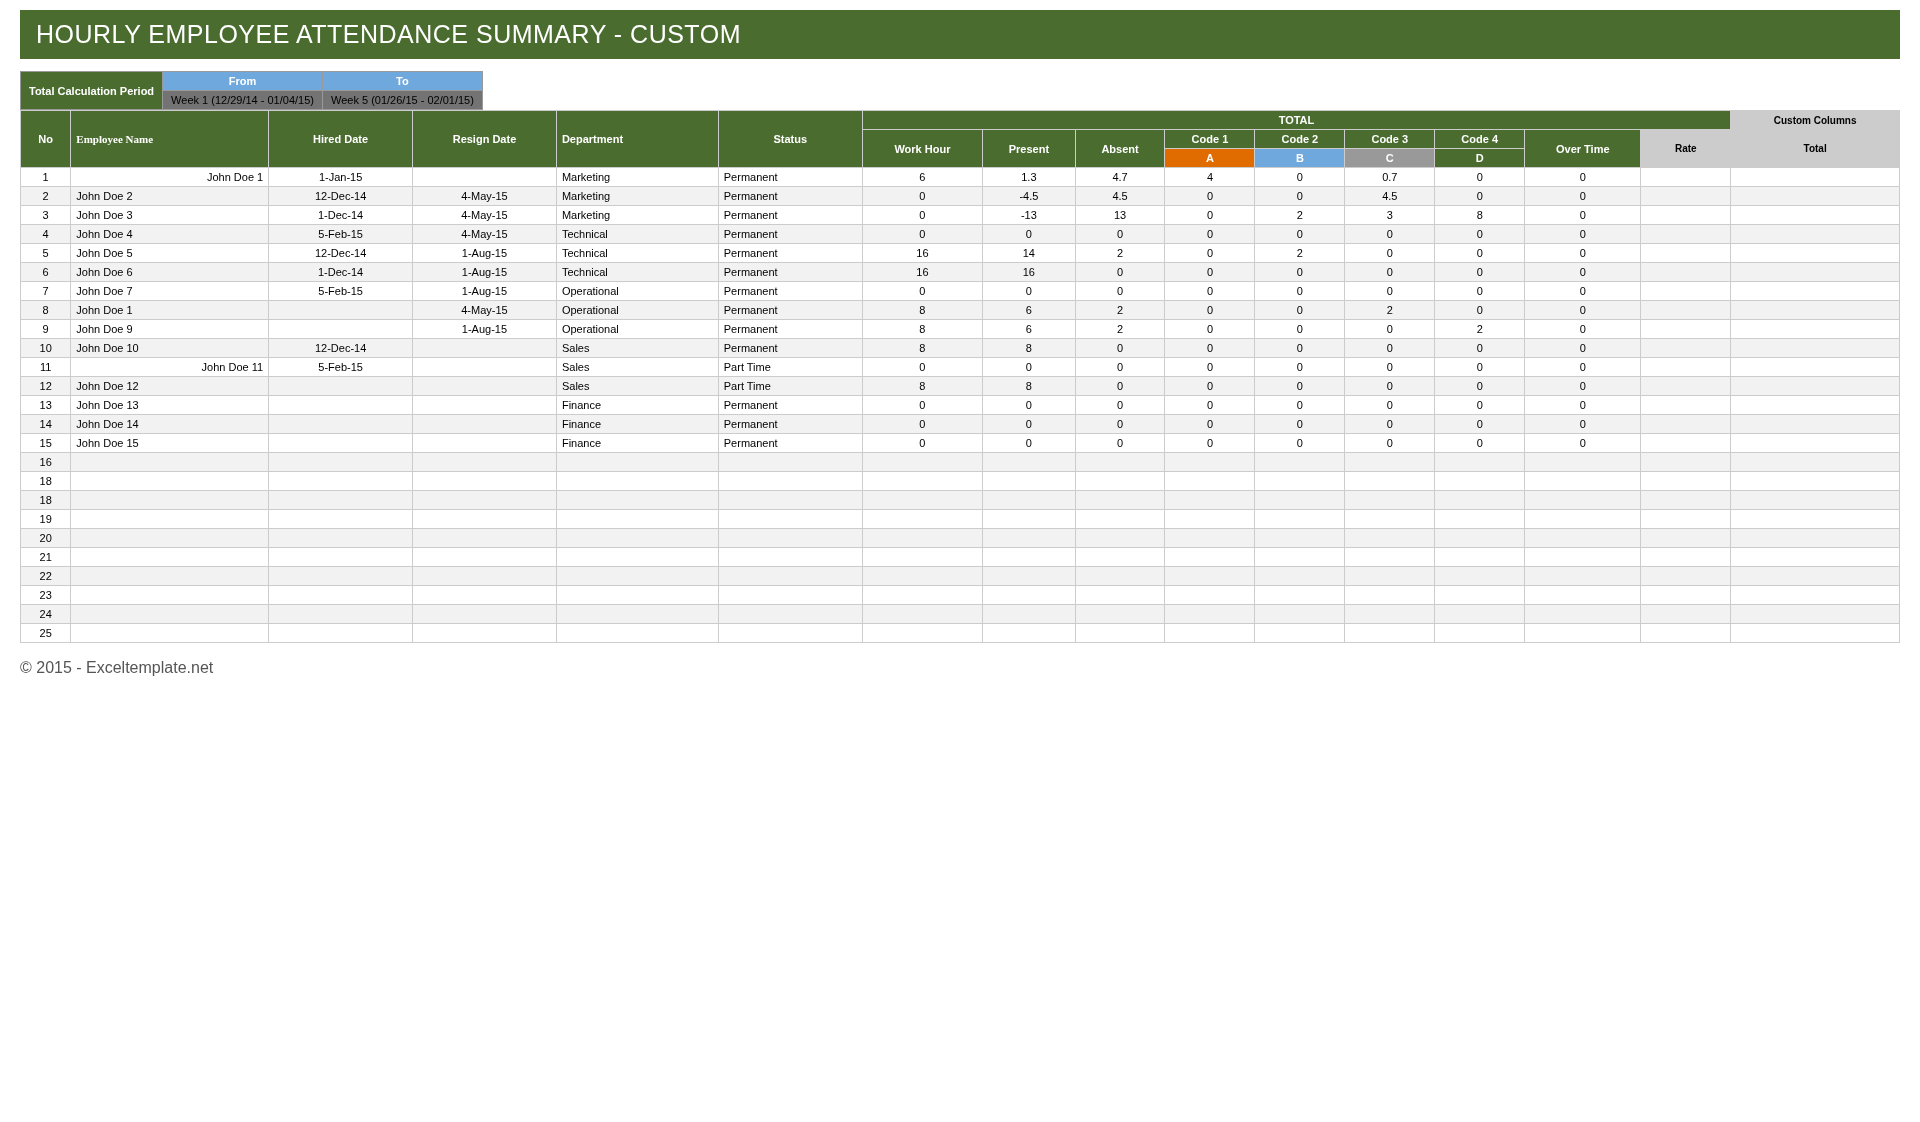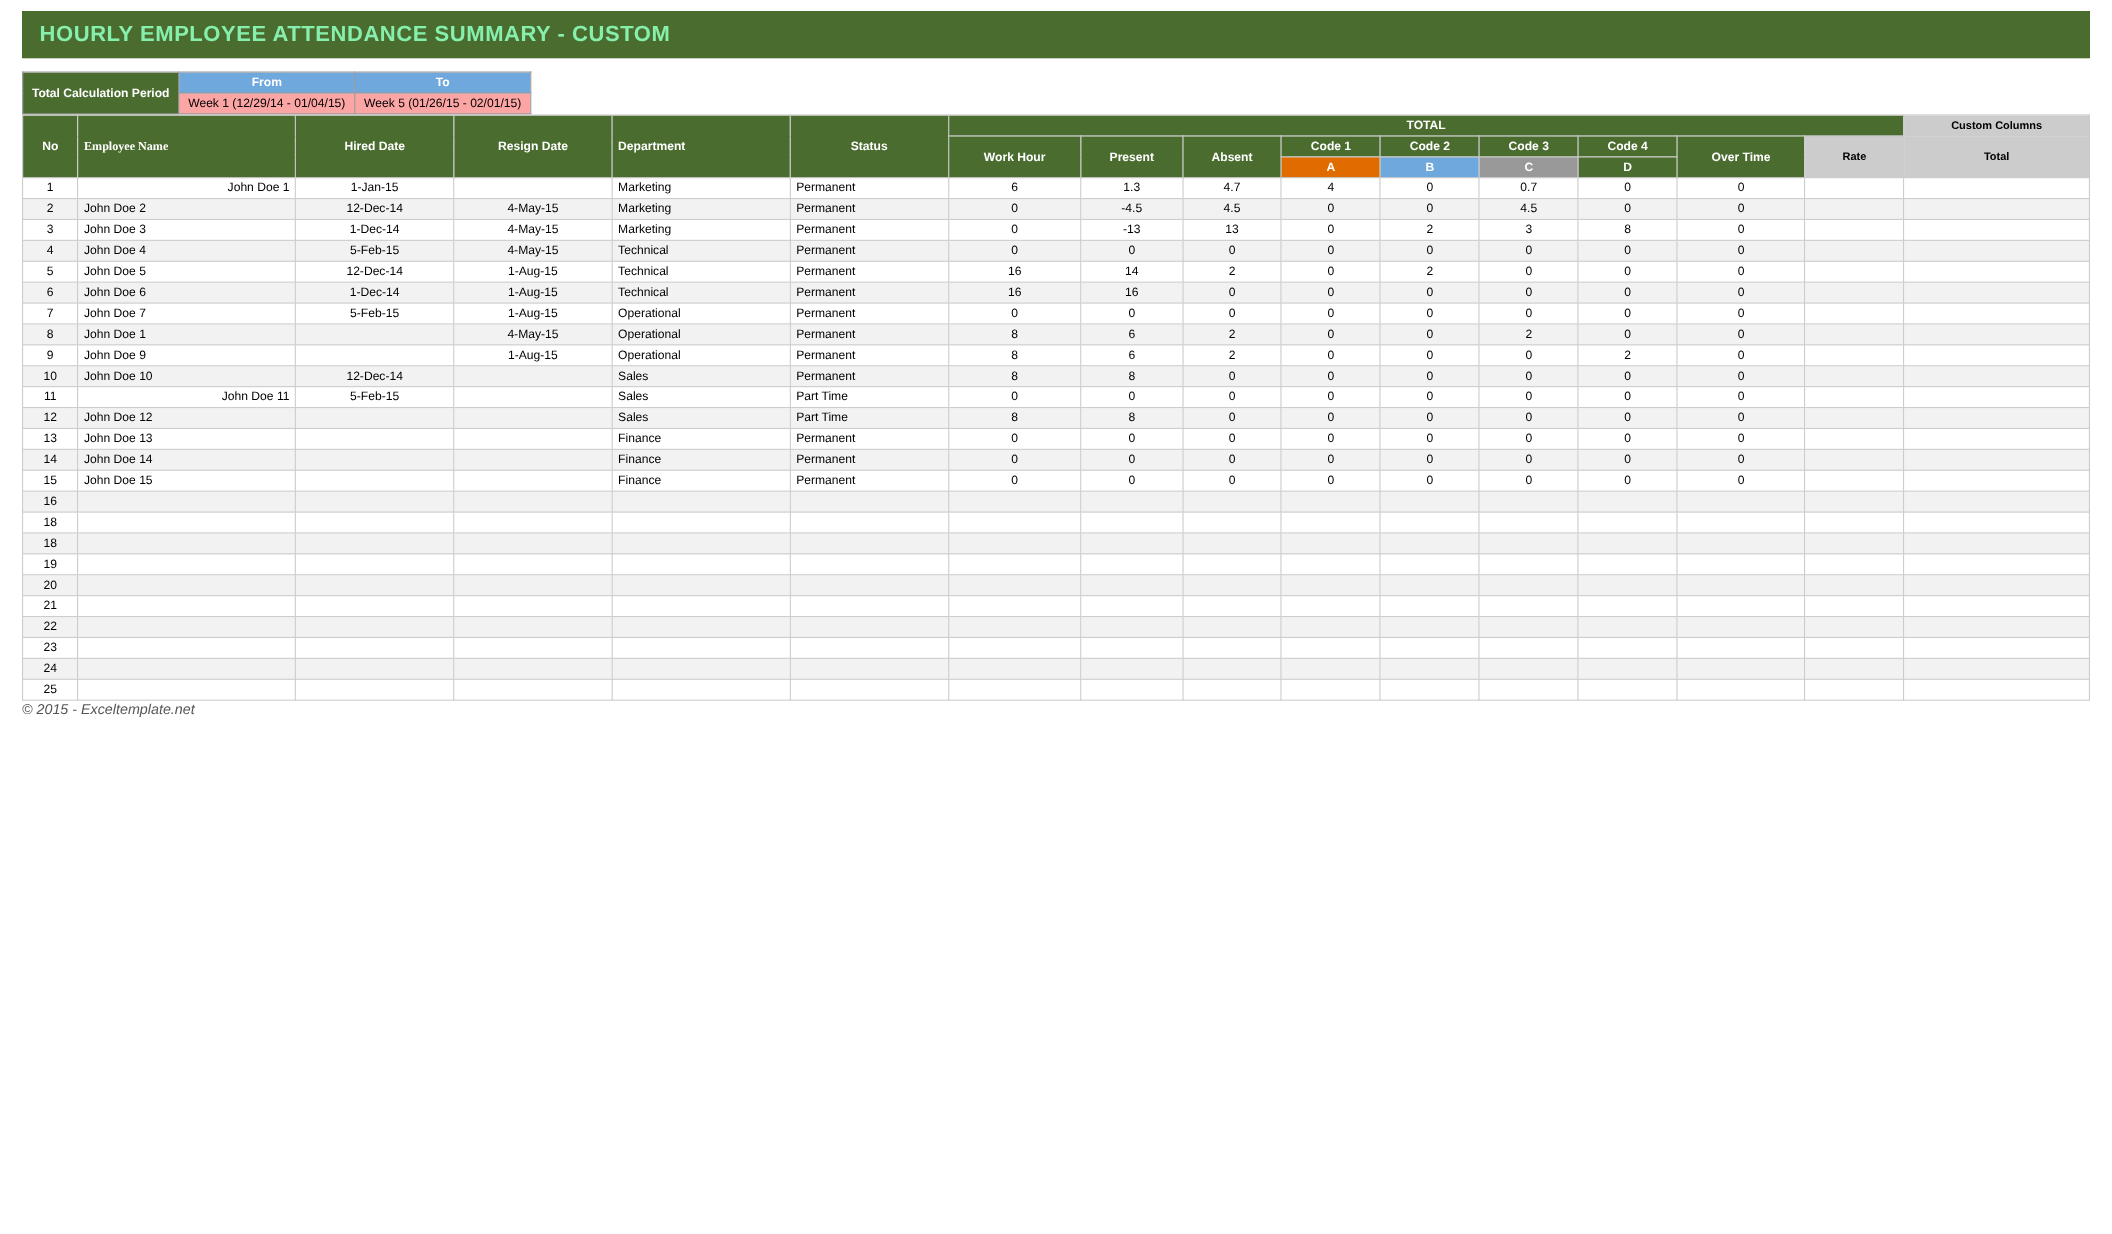--- a/index.html
+++ b/index.html
@@ -1,22 +1,22 @@
 <!DOCTYPE html>
 <html><head>
   <meta charset="utf-8">
   <style>
     * { box-sizing: border-box; margin: 0; padding: 0; }
     body { font-family: Arial, sans-serif; font-size: 12px; background: #fff; padding: 10px 20px; }
 
     .page-title {
       background: #4a6c2f;
-      color: #86efac;
-      font-size: 20px;
-      font-weight: bold;
+      color: #ffffff;
+      font-size: 25px;
+      font-weight: normal;
       padding: 10px 16px;
       margin-bottom: 12px;
       letter-spacing: 0.5px;
     }
 
     .period-table {
       border-collapse: collapse;
     }
     .period-table td {
       border: 1px solid #999;
@@ -29,21 +29,21 @@
       font-weight: bold;
       text-align: center;
     }
     .period-header {
       background: #6fa8dc;
       color: #fff;
       font-weight: bold;
       text-align: center;
     }
     .period-value {
-      background: #fca5a5;
+      background: #737373;
       text-align: left;
     }
 
     .main-table {
       border-collapse: collapse;
       width: 100%;
       font-size: 11px;
     }
     .main-table th, .main-table td {
       border: 1px solid #ccc;
@@ -75,23 +75,23 @@
       background: #ccc;
       font-weight: bold;
       font-size: 10px;
     }
 
     
     .main-table tbody tr:nth-child(odd) { background: #fff; }
     .main-table tbody tr:nth-child(even) { background: #f2f2f2; }
 
     .footer-text {
-      font-size: 13px;
+      margin-top: 16px;
+      font-size: 16px;
       color: #555;
-      font-style: italic;
     }
 
     .no-col { width: 28px; }
     .name-col { width: 110px; text-align: left !important; font-family: Liberation Serif, serif; }
     .date-col { width: 80px; }
     .dept-col { width: 90px; text-align: left !important; }
     .status-col { width: 80px; text-align: left; }
     .num-col { width: 50px; }
     .rate-col { width: 50px; }
     .total-col { width: 55px; }

